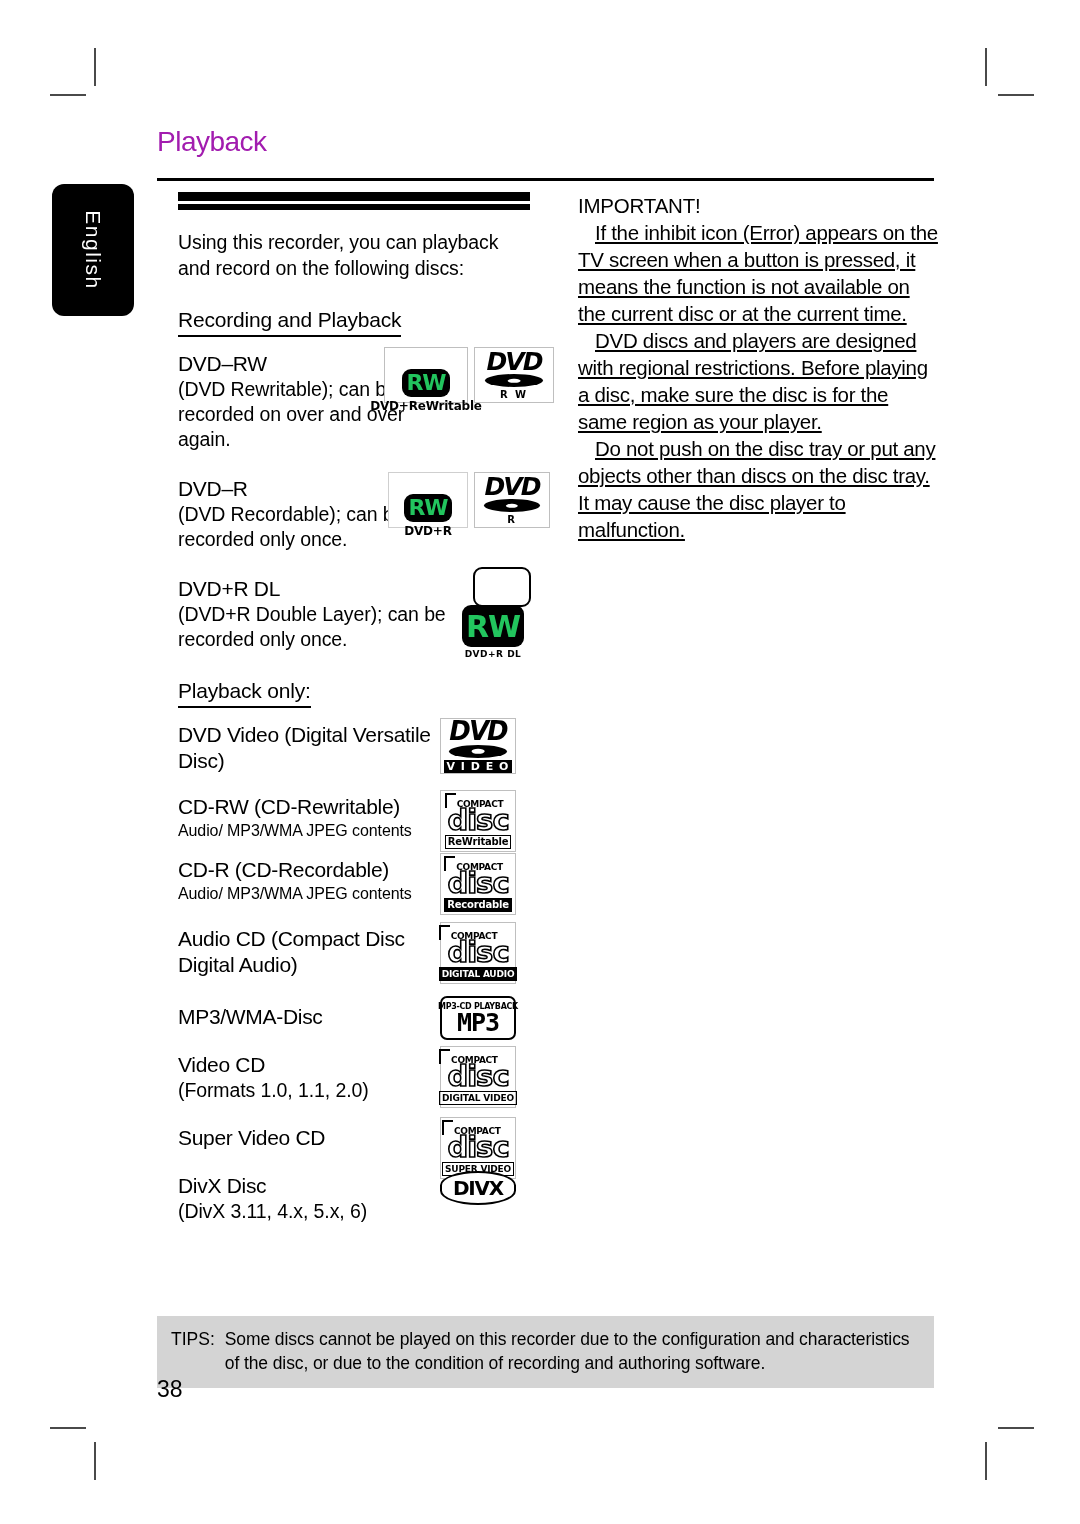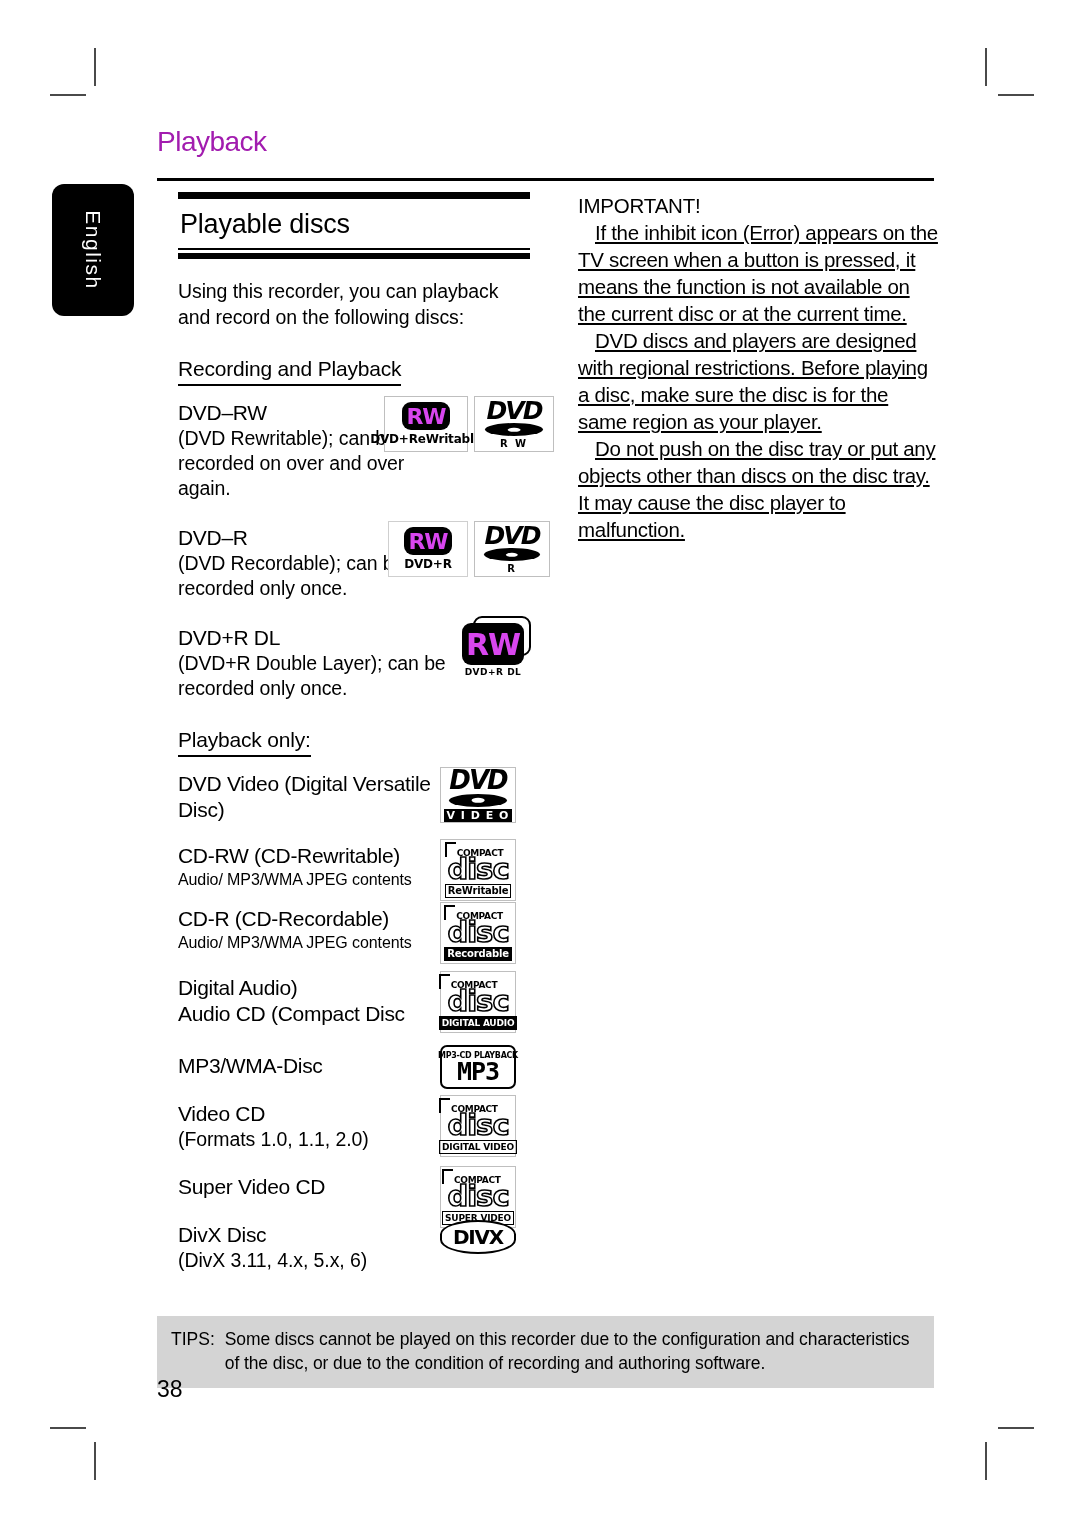--- a/index.html
+++ b/index.html
@@ -181,27 +181,28 @@
   
   .rw-badge {
     display: flex;
     flex-direction: column;
     align-items: center;
     justify-content: center;
   }
   .rw-plate {
     background: #000;
     border-radius: 9px;
-    color: #d946ef;
+    color: #22c55e;
     font-family: "DejaVu Sans", sans-serif;
     font-weight: bold;
     display: flex;
     align-items: center;
     justify-content: center;
     letter-spacing: -1px;
+    margin-top: 31px;
   }
   .rw-sub {
     font-size: 12px;
     font-weight: bold;
     font-family: "DejaVu Sans", sans-serif;
     margin-top: 2px;
     letter-spacing: -0.2px;
     white-space: nowrap;
   }
 
@@ -419,21 +420,20 @@
 <div class="lang-tab">
   <div class="lang-tab-label">English</div>
 </div>
 
 <div class="page-title">Playback</div>
 <div class="title-rule"></div>
 
 <div class="col-left">
 
   <div class="sec-rule-top"></div>
-  <div class="sec-head">Playable discs</div>
   <div class="sec-rule-bot-thin"></div>
   <div class="sec-rule-bot-thick"></div>
 
   <div class="intro">Using this recorder, you can playback and record on the following discs:</div>
 
   <div class="sub-head">Recording and Playback </div>
 
   
   <div class="disc-row" style="margin-top:14px;">
     <div class="disc-text">
@@ -552,22 +552,22 @@
           <div class="cd-disc-word">disc</div>
           <div class="cd-tag inverted">Recordable</div>
         </div>
       </div>
     </div>
   </div>
 
   
   <div class="disc-row" style="margin-top:22px;">
     <div class="disc-text" style="width:272px;">
+      <div class="disc-name">Audio CD  (Compact Disc</div>
       <div class="disc-name">Digital Audio)</div>
-      <div class="disc-name">Audio CD  (Compact Disc</div>
     </div>
     <div class="logos" style="top:-4px;right:14px;">
       <div class="logo-box" style="width:76px;height:62px;">
         <div class="cd-logo">
           <div class="cd-top">
             <div class="cd-bracket"></div>
             <div class="cd-compact">COMPACT</div>
           </div>
           <div class="cd-disc-word">disc</div>
           <div class="cd-tag inverted" style="font-size:9px;">DIGITAL AUDIO</div>

